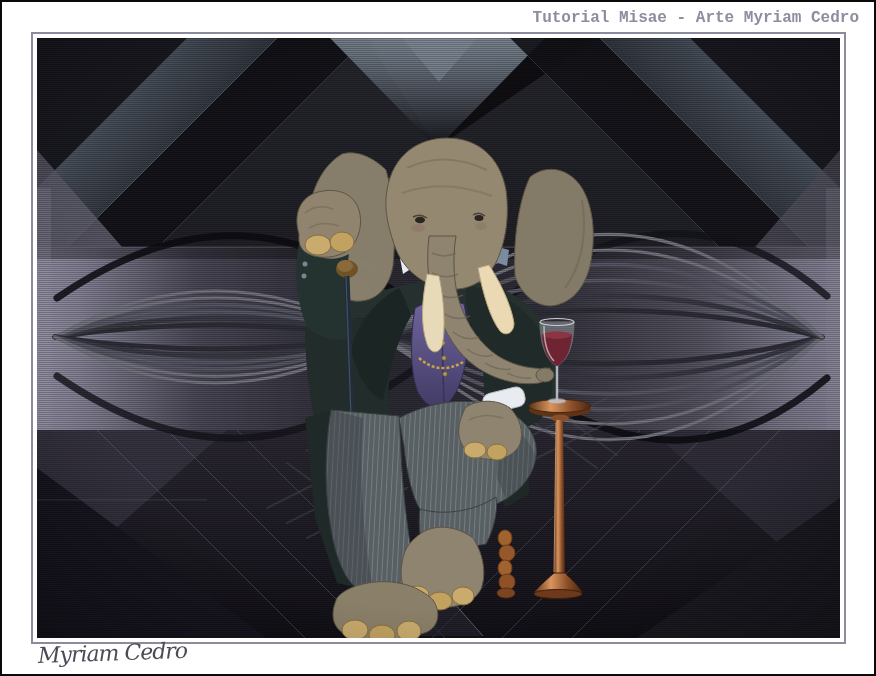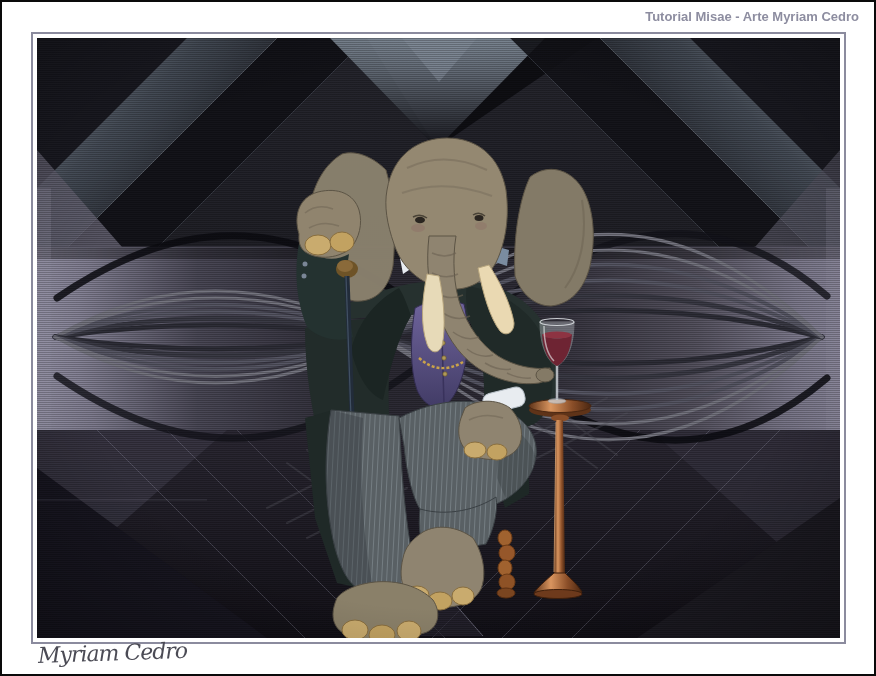--- a/index.html
+++ b/index.html
@@ -3,22 +3,22 @@
 <meta charset="utf-8">
 <style>
   html,body{margin:0;padding:0;background:#ffffff;}
   .page{
     position:relative;width:876px;height:676px;background:#ffffff;
     box-sizing:border-box;border:2px solid #0a0a0a;overflow:hidden;
     font-family:"Liberation Sans",sans-serif;
   }
   .credit-line{
     position:absolute;top:7px;right:15px;
-    font-family:Liberation Sans, sans-serif;
-    font-size:13px;font-weight:bold;letter-spacing:0px;
+    font-family:Liberation Mono, monospace;
+    font-size:16px;font-weight:bold;letter-spacing:0px;
     color:#8d8da0;
     margin-left:38px;
   }
   .frame-border{
     position:absolute;left:29px;top:30px;width:815px;height:612px;
     border:2px solid #8b8b9e;box-sizing:border-box;background:#ffffff;
   }
   .art{
     position:absolute;left:35px;top:36px;width:803px;height:600px;
     overflow:hidden;background:#17171c;

